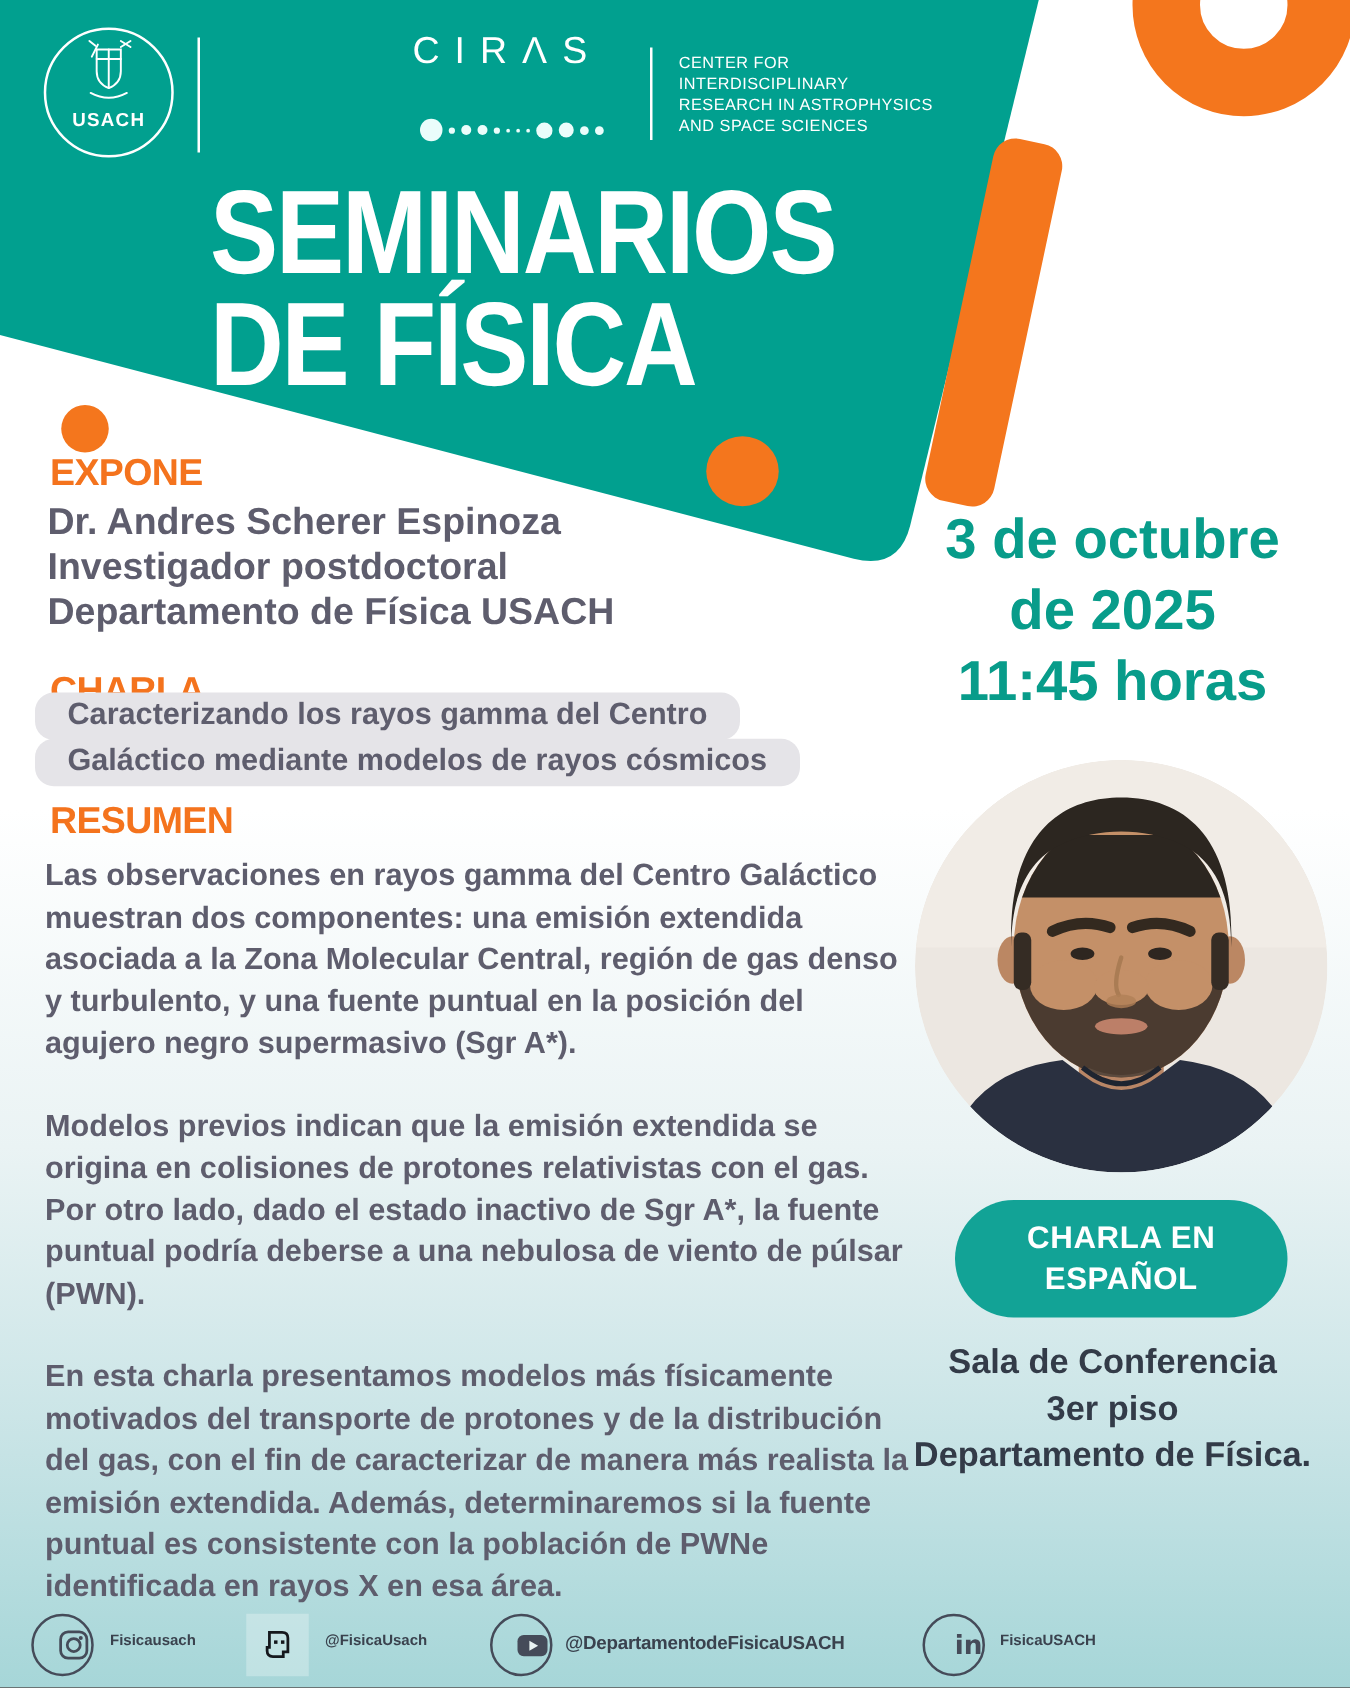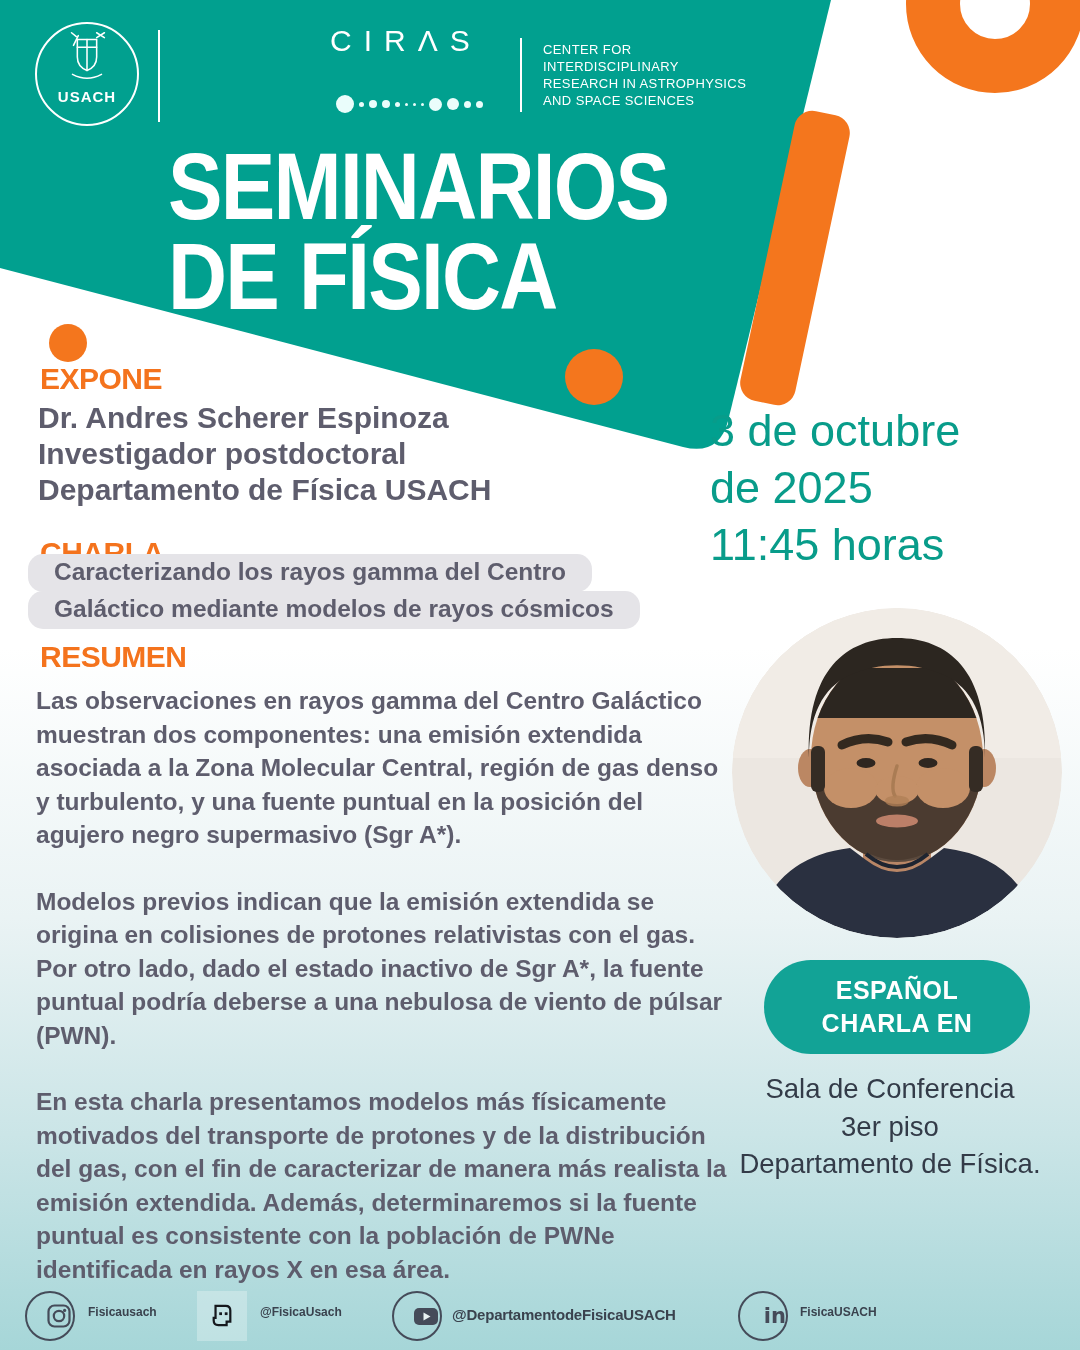--- a/index.html
+++ b/index.html
@@ -29,28 +29,28 @@
   
   .sec-label{font-size:30px;font-weight:800;color:#f4731d;letter-spacing:-.5px;z-index:2;}
   .speaker{left:38px;top:400px;font-size:30px;font-weight:700;color:#5e5d6d;line-height:36px;z-index:2;}
   .talk-box{left:28px;top:554px;z-index:2;}
   .talk-line{display:table;background:#e5e4e8;border-radius:15px;padding:4px 26px 6px;
     font-size:24.5px;font-weight:700;color:#5e5d6d;white-space:nowrap;}
   .talk-line + .talk-line{margin-top:-1px;}
   .abstract{left:36px;top:684px;width:692px;font-size:24.5px;font-weight:700;color:#5e5d6d;line-height:33.5px;z-index:2;}
   .abstract p{margin:0 0 33px 0;}
   
-  .date-block{left:710px;top:402px;width:360px;color:#089c8a;
-    font-size:45px;font-weight:400;line-height:57px;z-index:2;}
+  .date-block{left:710px;top:402px;width:360px;text-align:center;color:#089c8a;
+    font-size:45px;font-weight:700;line-height:57px;z-index:2;}
   .photo{left:732px;top:608px;width:330px;height:330px;border-radius:50%;overflow:hidden;z-index:2;}
   .lang-pill{left:764px;top:960px;width:266px;height:94px;border-radius:47px;background:#12a396;
     color:#fff;text-align:center;font-size:25px;font-weight:800;letter-spacing:.5px;line-height:33px;
     display:flex;flex-direction:column;justify-content:center;z-index:2;}
   .venue{left:700px;top:1070px;width:380px;text-align:center;color:#333b48;
-    font-size:27.5px;font-weight:400;line-height:37.5px;z-index:2;}
+    font-size:27.5px;font-weight:700;line-height:37.5px;z-index:2;}
   
   .soc-icon{width:50px;height:50px;border:2.5px solid #454b59;border-radius:50%;box-sizing:border-box;
     display:flex;align-items:center;justify-content:flex-end;z-index:2;}
   .soc-label{font-size:12px;font-weight:700;color:#3a424e;white-space:nowrap;z-index:2;}
   .fb-tile{left:197px;top:1291px;width:50px;height:50px;background:rgba(255,255,255,.28);
     display:flex;align-items:center;justify-content:center;z-index:2;}
   .li-in{font-size:21px;font-weight:800;color:#454b59;font-family:"DejaVu Sans",sans-serif;}
 </style>
 </head>
 <body>
@@ -178,22 +178,22 @@
         <ellipse cx="196" cy="155" rx="9.5" ry="5" fill="#2e2620"></ellipse>
         <path d="M165,158 q-7,22 -2,30" stroke="#aa7c54" stroke-width="3.5" fill="none" stroke-linecap="round"></path>
         <ellipse cx="165" cy="193" rx="12" ry="5.5" fill="#b08056" opacity="0.8"></ellipse>
         <path d="M22,330 Q36,250 118,240 L134,252 Q165,276 196,252 L212,240 Q294,250 308,330 Z" fill="#2a3040"></path>
         <path d="M134,246 q31,26 62,0" stroke="#1e2430" stroke-width="4" fill="none"></path>
       </g>
     </svg>
   </div>
 
   <div class="abs lang-pill">
+    <div>CHARLA EN</div>
     <div>ESPAÑOL</div>
-    <div>CHARLA EN</div>
   </div>
 
   <div class="abs venue">
     <div>Sala de Conferencia</div>
     <div>3er piso</div>
     <div>Departamento de Física.</div>
   </div>
 
   <div class="abs soc-icon" style="left:25px;top:1291px;">
     <svg width="28" height="28" viewBox="0 0 28 28">

